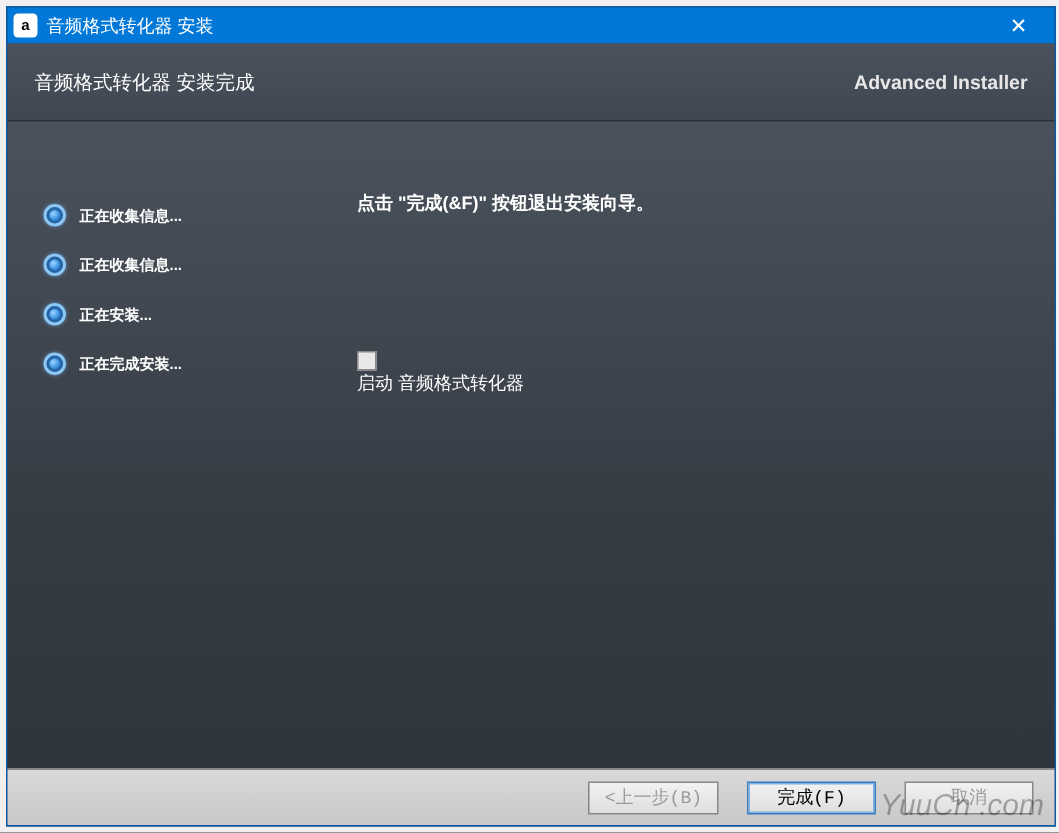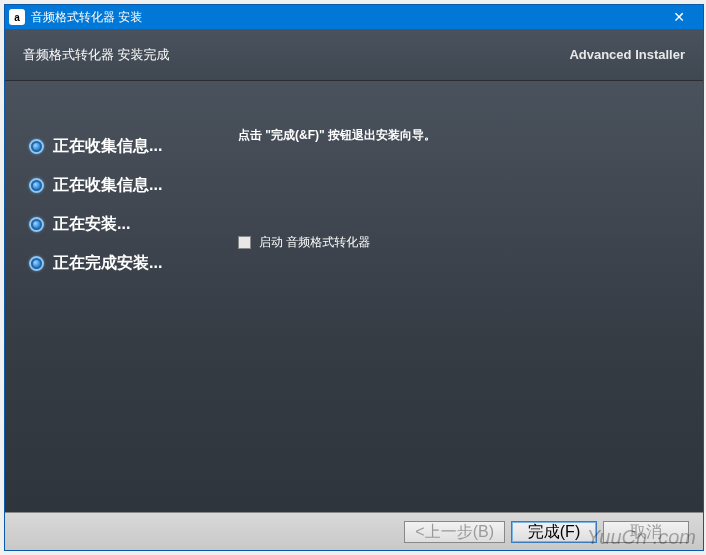--- a/index.html
+++ b/index.html
@@ -81,21 +81,21 @@
     }
     .sidebar {
       width: 215px;
       padding: 55px 0 0 24px;
     }
     .step {
       display: flex;
       align-items: center;
       margin-bottom: 18px;
       color: #fff;
-      font-size: 16px;
+      font-size: 10px;
       font-weight: bold;
     }
     .step-radio {
       width: 15px;
       height: 15px;
       border-radius: 50%;
       border: 2px solid #8cc8f5;
       margin-right: 9px;
       position: relative;
       background: radial-gradient(circle, #2a6fb8 40%, #1a4a7a 100%);
@@ -113,21 +113,21 @@
       padding: 46px 30px 0 18px;
       color: #fff;
       font-size: 12px;
     }
     .instruction {
       font-weight: bold;
       margin-bottom: 90px;
     }
     .checkbox-row {
       display: flex;
-      align-items: center;
+      flex-direction: column;
     }
     .checkbox {
       width: 13px;
       height: 13px;
       background: #e8e8e8;
       border: 1px solid #888;
       margin-right: 8px;
     }
     .footer {
       height: 38px;
@@ -135,26 +135,27 @@
       border-top: 1px solid #888;
       display: flex;
       align-items: center;
       justify-content: flex-end;
       padding: 0 14px;
       gap: 6px;
     }
     .btn {
       min-width: 86px;
       height: 22px;
-      font-size: 16px;
+      font-size: 12px;
       border: 1px solid #888;
       background: linear-gradient(to bottom, #f2f2f2, #dedede);
       padding: 0 10px;
       cursor: pointer;
-      font-family: Liberation Sans, sans-serif;
+      font-family: Liberation Mono, monospace;
+      margin-left: 13px;
     }
     .btn:disabled {
       color: #9a9a9a;
       cursor: default;
     }
     .btn.primary {
       border: 1px solid #3a7abd;
       box-shadow: 0 0 0 1px #7ab3e8 inset;
     }
     .watermark {

